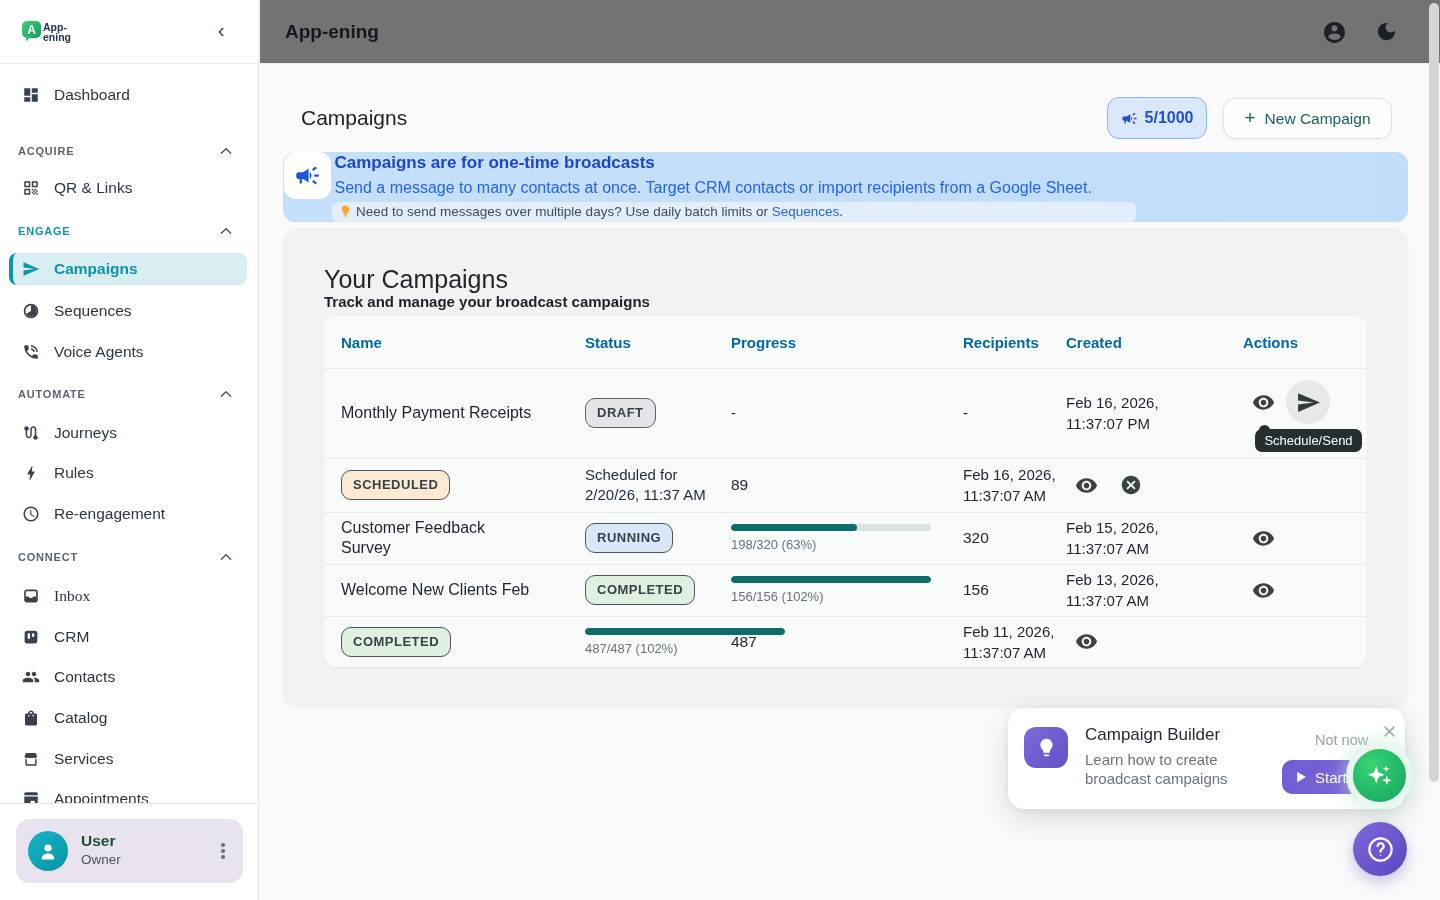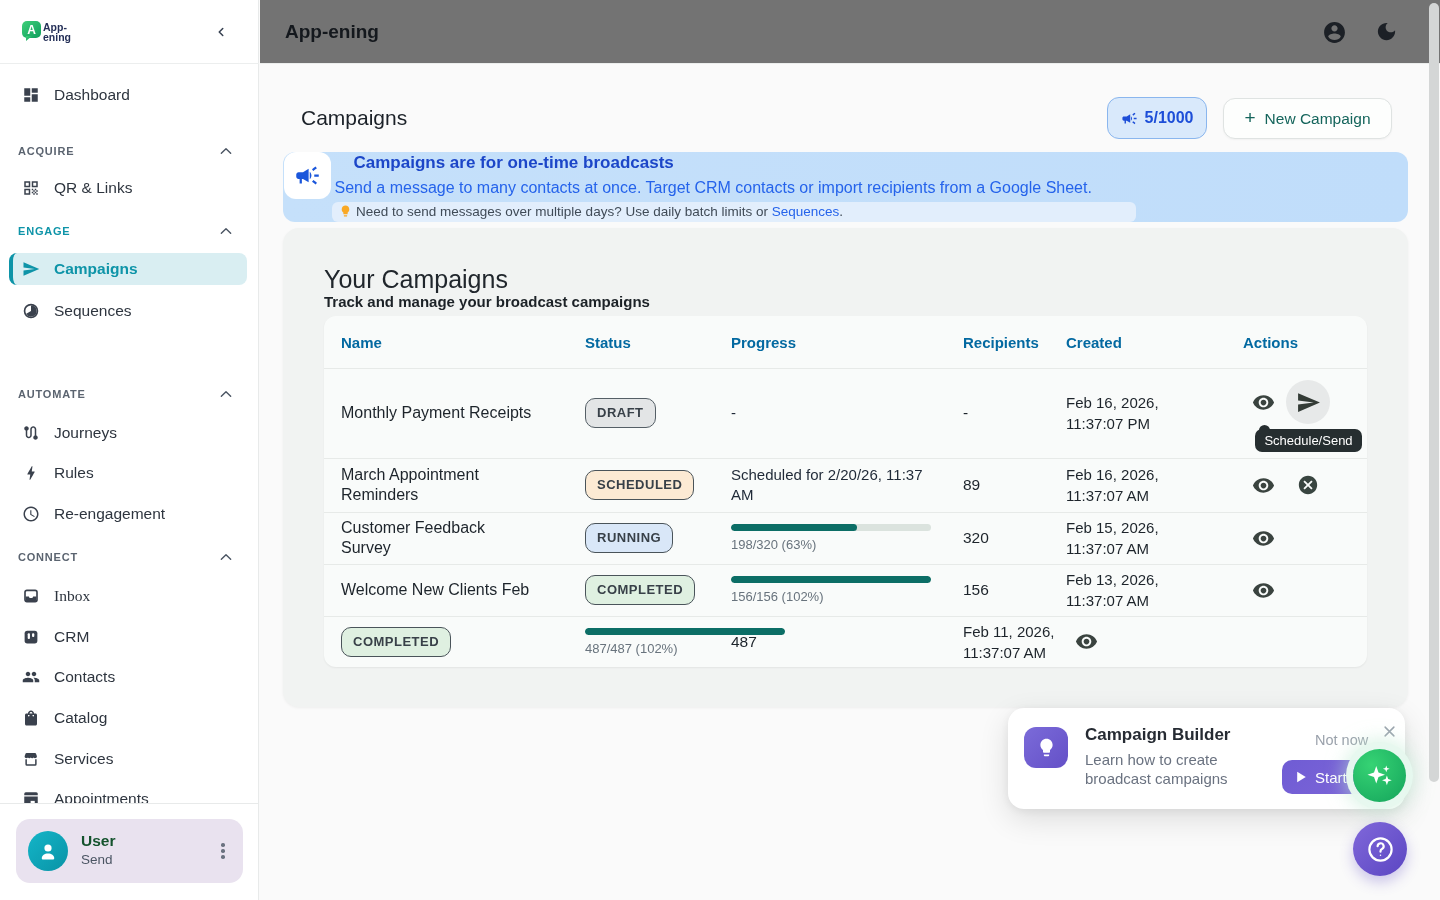--- a/index.html
+++ b/index.html
@@ -36,21 +36,21 @@
 
 
 #content { position:absolute; left:260px; top:65px; width:1172px; height:835px; background:#fafafa; }
 h2#pgtitle { position:absolute; left:41px; top:41px; font-size:21px; font-weight:500; color:#1b2128; }
 #pill-quota { position:absolute; left:847px; top:32px; width:100px; height:42px; border:1.5px solid #8ab6ee; border-radius:12px; background:#d9e9fb; display:flex; align-items:center; justify-content:center; gap:7px; color:#1d4ed8; font-size:16px; font-weight:600; }
 #btn-new { position:absolute; left:963px; top:33px; width:169px; height:41px; border:1px solid #dfe3e2; border-radius:12px; background:#fdfefd; box-shadow:0 1px 2px rgba(0,0,0,.04); display:flex; align-items:center; justify-content:center; gap:9px; color:#15655c; font-size:15.5px; font-weight:500; }
 #btn-new .plus { font-size:19px; font-weight:400; margin-top:-2px; }
 
 #banner { position:absolute; left:23px; top:87px; width:1125px; height:70px; border-radius:12px; background:linear-gradient(90deg,#c5e0fa,#c0ddfa); }
 #banner-ic { position:absolute; left:1px; top:0px; width:47px; height:47px; background:#fff; border-radius:12px; display:flex; align-items:center; justify-content:center; }
-#banner-title { position:absolute; left:51.5px; top:1px; font-size:17px; font-weight:bold; color:#1c46c8;margin-left:19px; }
+#banner-title { position:absolute; left:51.5px; top:1px; font-size:17px; font-weight:bold; color:#1c46c8; }
 #banner-sub { position:absolute; left:51.5px; top:27px; font-size:16px; color:#2563eb; }
 #banner-strip { position:absolute; left:49px; top:50px; width:804px; height:19.5px; border-radius:6px; background:#e2eefc; font-size:13.5px; color:#404b57; line-height:19px; padding-left:7px; }
 #banner-strip a { color:#2563eb; text-decoration:none; }
 
 #card { position:absolute; left:23px; top:163px; width:1125px; height:479px; border-radius:16px; background:#f1f3f2; box-shadow:0 1px 3px rgba(0,0,0,.05); }
 #card h3 { position:absolute; left:41px; top:37px; font-size:25px; font-weight:400; color:#20262c; }
 #card .cardsub { position:absolute; left:41px; top:65px; font-size:15px; font-weight:bold; color:#1c2227; }
 
 #tablewrap { position:absolute; left:41px; top:88px; width:1043px; height:351px; border-radius:12px; background:#f9fbfa; box-shadow:0 1px 2px rgba(0,0,0,.06); }
 .trow { position:absolute; left:0; width:1043px; display:grid; grid-template-columns:244px 146px 232px 103px 177px 107px; padding:0 17px; align-items:center; }
@@ -67,21 +67,21 @@
 .pbar i { position:absolute; left:0; top:0; bottom:0; background:#0c6e66; border-radius:4px; }
 .plabel { font-size:13px; color:#68737d; }
 .recip, .created { font-size:15.5px; color:#1d242b; }
 .created { font-size:15px; line-height:21px; }
 .acts { position:relative; height:100%; display:flex; align-items:center; }
 .eyeb { margin-left:9px; }
 
 
 #popup { position:absolute; left:1008px; top:708px; width:397px; height:101px; background:#fff; border-radius:16px; box-shadow:0 10px 30px rgba(0,0,0,.12), 0 2px 8px rgba(0,0,0,.06); }
 #popup-ic { position:absolute; left:16px; top:19px; width:44px; height:41px; border-radius:12px; background:linear-gradient(135deg,#7b6bd9,#6450c7); display:flex; align-items:center; justify-content:center; }
-#popup-title { position:absolute; left:77px; top:17px; font-size:17px; font-weight:bold; color:#262b33; }
+#popup-title { position:absolute; left:77px; top:17px; font-size:17px; font-weight:normal; color:#262b33; }
 #popup-body { position:absolute; left:77px; top:42px; font-size:15px; color:#6a7280; line-height:19px; }
 #popup-notnow { position:absolute; left:307px; top:24px; font-size:14.5px; color:#9aa1ab; }
 #popup-start { position:absolute; left:274px; top:52px; width:91px; height:34px; border-radius:10px; background:linear-gradient(135deg,#6f5cd4,#7e66d8); color:#fff; font-size:15px; display:flex; align-items:center; gap:8px; padding-left:14px; overflow:hidden; white-space:nowrap; }
 #popup-x { position:absolute; left:374px; top:16px; }
 
 #fab-ai { position:absolute; left:1353px; top:749px; width:53px; height:53px; border-radius:50%; background:radial-gradient(circle at 35% 30%,#36d374,#14a45b); box-shadow:0 0 0 7px rgba(230,248,238,.97), 0 0 18px 10px rgba(190,235,210,.55); display:flex; align-items:center; justify-content:center; }
 #fab-help { position:absolute; left:1353px; top:822px; width:54px; height:54px; border-radius:50%; background:linear-gradient(135deg,#8068da,#5b46c2); box-shadow:0 6px 14px rgba(91,70,194,.3); display:flex; align-items:center; justify-content:center; }
 
 #scrollthumb { position:absolute; left:1429px; top:3px; width:10px; height:779px; border-radius:6px; background:#d4d6d6; }
 
@@ -142,20 +142,26 @@
           </svg>
         <span class="lbl" style="color:#0e94a8; font-weight:600;">Campaigns</span>
       </div>
       <div class="nav-item" style="top:226px;">
         <svg class="ico" viewBox="0 0 24 24">
             <circle cx="12" cy="12" r="8.6" fill="none" stroke="#3a414d" stroke-width="2.2"></circle>
             <path d="M12 12 L12 4.6 A7.4 7.4 0 1 1 5.7 15.7 Z" fill="#3a414d"></path>
           </svg>
         <span class="lbl">Sequences</span>
       </div>
+      <div class="nav-item" style="top:267px;">
+        <svg class="ico" viewBox="0 0 24 24" fill="#3a414d">
+            <path d="M20 15.5c-1.25 0-2.45-.2-3.57-.57-.35-.11-.74-.03-1.02.24l-2.2 2.2c-2.83-1.44-5.15-3.75-6.59-6.59l2.2-2.21c.28-.26.36-.65.25-1C8.7 6.45 8.5 5.25 8.5 4c0-.55-.45-1-1-1H4c-.55 0-1 .45-1 1 0 9.39 7.61 17 17 17 .55 0 1-.45 1-1v-3.5c0-.55-.45-1-1-1zM19 12h2c0-4.97-4.03-9-9-9v2c3.87 0 7 3.13 7 7zm-4 0h2c0-2.76-2.24-5-5-5v2c1.66 0 3 1.34 3 3z"></path>
+          </svg>
+        <span class="lbl">Voice Agents</span>
+      </div>
       <div class="section" style="top:317px;">AUTOMATE
         <svg width="14" height="10" viewBox="0 0 24 16" fill="none" stroke="#4b5563" stroke-width="2.4" stroke-linecap="round" stroke-linejoin="round">
             <path d="M4 12l8-8 8 8"></path>
           </svg>
       </div>
       <div class="nav-item" style="top:348px;">
         <svg class="ico" viewBox="0 0 24 24" fill="#3a414d">
             <path d="M19 15.18V7c0-2.21-1.79-4-4-4s-4 1.79-4 4v8c0 1.1-.9 2-2 2s-2-.9-2-2V8.82C8.16 8.4 9 7.3 9 6c0-1.66-1.34-3-3-3S3 4.34 3 6c0 1.3.84 2.4 2 2.82V15c0 2.21 1.79 4 4 4s4-1.79 4-4V7c0-1.1.9-2 2-2s2 .9 2 2v8.18c-1.16.41-2 1.51-2 2.82 0 1.66 1.34 3 3 3s3-1.34 3-3c0-1.3-.84-2.4-2-2.82z"></path>
           </svg>
         <span class="lbl">Journeys</span>
@@ -223,21 +229,21 @@
 
     <div id="user-divider"></div>
     <div id="user-card">
       <div id="user-av">
         <svg width="24" height="24" viewBox="0 0 24 24" fill="#fff">
             <circle cx="12" cy="9" r="3.6"></circle>
             <path d="M12 14.6c-3.4 0-6.2 1.9-6.2 4.4v.6c0 .5.4.9.9.9h10.6c.5 0 .9-.4.9-.9v-.6c0-2.5-2.8-4.4-6.2-4.4z"></path>
           </svg>
       </div>
       <div id="user-name">User</div>
-      <div id="user-role">Send</div>
+      <div id="user-role">Owner</div>
       <div id="user-dots">
           <i></i>
           <i></i>
           <i></i>
         </div>
     </div>
   </div>
 
   <div id="topbar">
     <h1>App-ening</h1>
@@ -305,21 +311,20 @@
               <svg width="25" height="25" viewBox="0 0 24 24" fill="#333b36">
                   <path d="M2.01 21L23 12 2.01 3 2 10l15 2-15 2z"></path>
                 </svg>
             </div>
             <div class="tooltip">Schedule/Send</div>
           </div>
         </div>
         <div class="rowline" style="top:142px;"></div>
 
         <div class="trow" style="top:142px; height:54px;">
-          <div class="name">March Appointment Reminders</div>
           <div><span class="chip sched">SCHEDULED</span></div>
           <div class="prog">Scheduled for 2/20/26, 11:37 AM</div>
           <div class="recip">89</div>
           <div class="created">Feb 16, 2026,<br>11:37:07 AM</div>
           <div class="acts">
             <svg class="eyeb" width="23" height="23" viewBox="0 0 24 24" fill="#3a433f">
                 <path d="M12 4.5C7 4.5 2.73 7.61 1 12c1.73 4.39 6 7.5 11 7.5s9.27-3.11 11-7.5c-1.73-4.39-6-7.5-11-7.5zM12 17c-2.76 0-5-2.24-5-5s2.24-5 5-5 5 2.24 5 5-2.24 5-5 5zm0-8c-1.66 0-3 1.34-3 3s1.34 3 3 3 3-1.34 3-3-1.34-3-3-3z"></path>
               </svg>
             <svg width="22" height="22" viewBox="0 0 24 24" fill="#394540" style="margin-left:22px;">
                 <path d="M12 2C6.47 2 2 6.47 2 12s4.47 10 10 10 10-4.47 10-10S17.53 2 12 2zm5 13.59L15.59 17 12 13.41 8.41 17 7 15.59 10.59 12 7 8.41 8.41 7 12 10.59 15.59 7 17 8.41 13.41 12 17 15.59z"></path>

